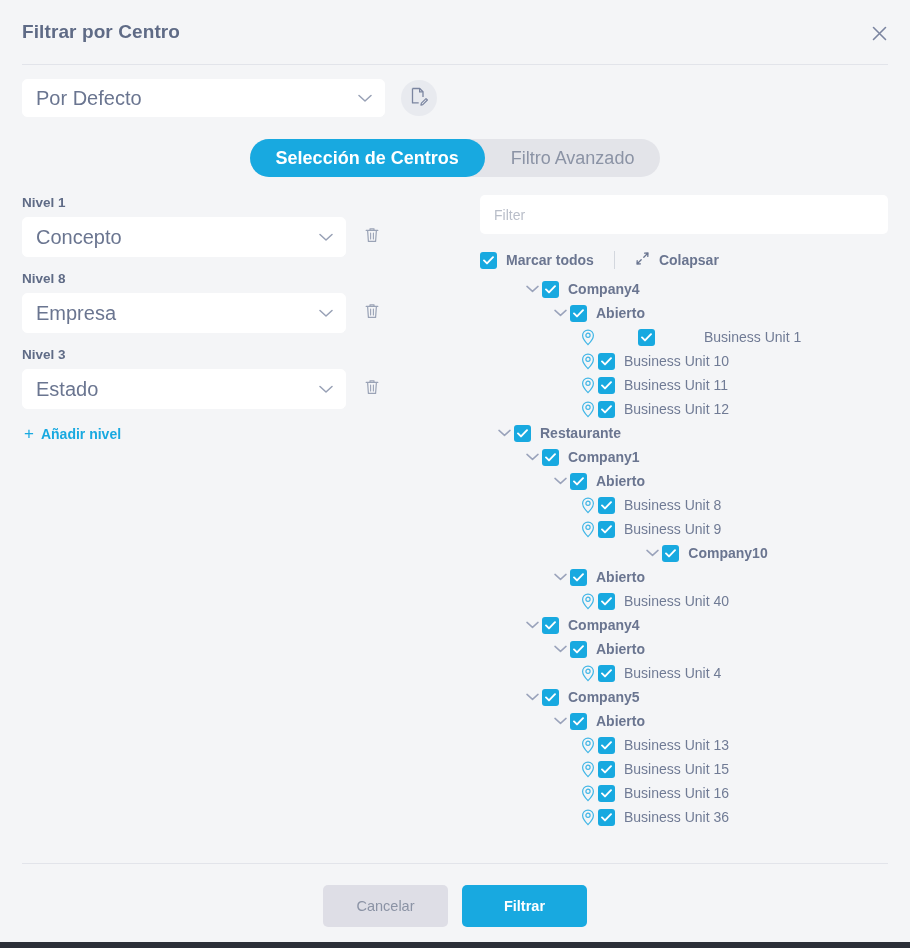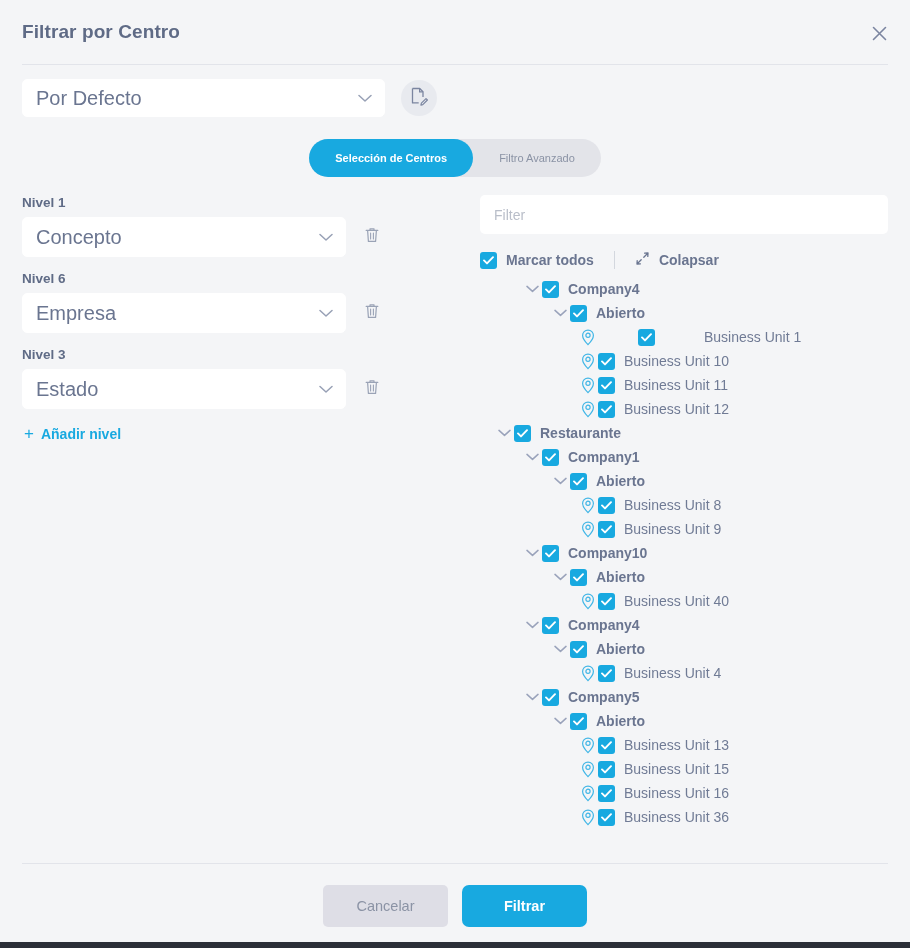--- a/index.html
+++ b/index.html
@@ -126,21 +126,21 @@
     align-items: center;
     padding: 0;
   }
   .tab {
     height: 38px;
     border-radius: 22px;
     display: flex;
     align-items: center;
     justify-content: center;
     padding: 0 26px;
-    font-size: 11px;
+    font-size: 18px;
     cursor: pointer;
     color: #8b93a5;
     white-space: nowrap;
   }
   .tab.active {
     background: #18a9e0;
     color: #ffffff;
     font-weight: bold;
   }
 
@@ -323,21 +323,20 @@
     justify-content: center;
   }
   .btn-cancel {
     background: #dedee6;
     color: #8b93a5;
   }
   .btn-primary {
     background: #18a9e0;
     color: #ffffff;
     font-weight: bold;
-    border-radius: 7px;
   }
   .bottom-strip {
     position: absolute;
     left: 0; right: 0; bottom: 0;
     height: 6px;
     background: #2b2f38;
   }
 </style>
 </head>
 <body>
@@ -410,21 +409,21 @@
                 <path d="M6 4.4 v-1.6 h4 v1.6" fill="none" stroke="#9aa3b6" stroke-width="1.2" stroke-linejoin="round"></path>
                 <path d="M3.6 4.4 l.8 11 h7.2 l.8 -11" fill="none" stroke="#9aa3b6" stroke-width="1.2" stroke-linejoin="round"></path>
                 <path d="M6.6 7 v6 M9.4 7 v6" stroke="#9aa3b6" stroke-width="1.1" stroke-linecap="round"></path>
               </svg>
             </span>
           </div>
         </div>
       </div>
 
       <div class="level-group">
-        <div class="field-label">Nivel 6</div>
+        <div class="field-label">Nivel 8</div>
         <div class="level-row">
           <div class="select-box level-select">
             <span class="sel-value">Empresa</span>
             <span class="chev">
               <svg width="14" height="9" viewBox="0 0 14 9" aria-hidden="true">
                 <path d="M1 1.5 L7 7 L13 1.5" fill="none" stroke="#97a0b5" stroke-width="1.5" stroke-linecap="round" stroke-linejoin="round"></path>
               </svg>
             </span>
           </div>
           <div class="trash-btn">
@@ -641,21 +640,21 @@
                   <circle cx="7" cy="6.3" r="2.1" fill="none" stroke="#41b6e6" stroke-width="1.2"></circle>
                 </svg>
               </span>
               <span class="cb">
                 <svg width="11" height="9" viewBox="0 0 11 9">
                   <path d="M1 4.4 L4 7.4 L10 1.2" fill="none" stroke="#ffffff" stroke-width="1.9" stroke-linecap="round" stroke-linejoin="round"></path>
                 </svg>
               </span>
               <span class="tnd-label">Business Unit 9</span>
             </div>
-            <div class="tree-node" style="padding-left: 42px;">
+            <div class="tree-node" style="padding-left: 42px; justify-content: center;">
               <span class="tnd-chev">
                 <svg width="13" height="8" viewBox="0 0 13 8">
                   <path d="M1 1.4 L6.5 6.4 L12 1.4" fill="none" stroke="#9aa3bb" stroke-width="1.5" stroke-linecap="round" stroke-linejoin="round"></path>
                 </svg>
               </span>
               <span class="cb">
                 <svg width="11" height="9" viewBox="0 0 11 9">
                   <path d="M1 4.4 L4 7.4 L10 1.2" fill="none" stroke="#ffffff" stroke-width="1.9" stroke-linecap="round" stroke-linejoin="round"></path>
                 </svg>
               </span>

